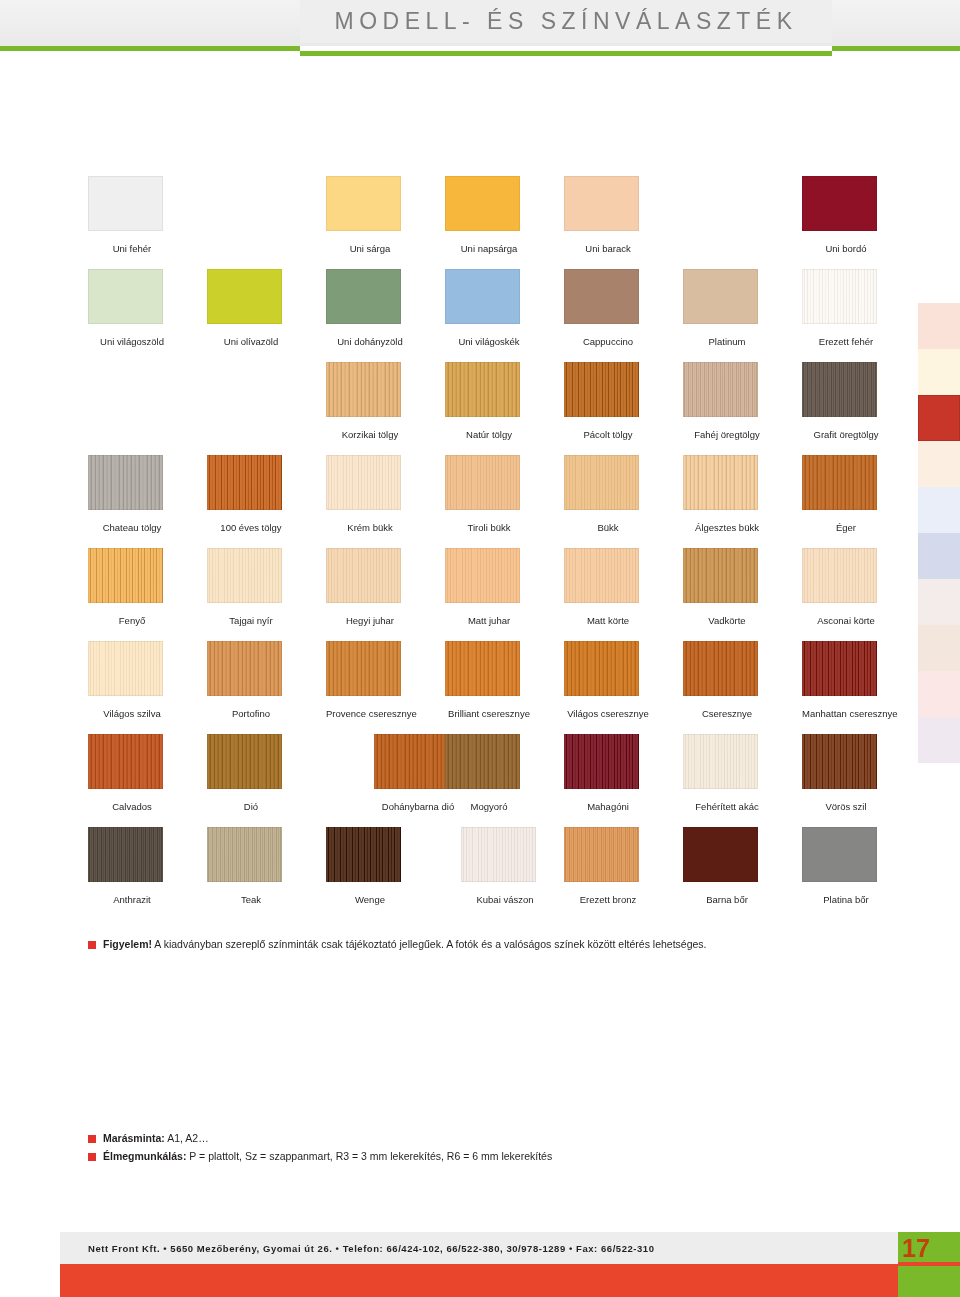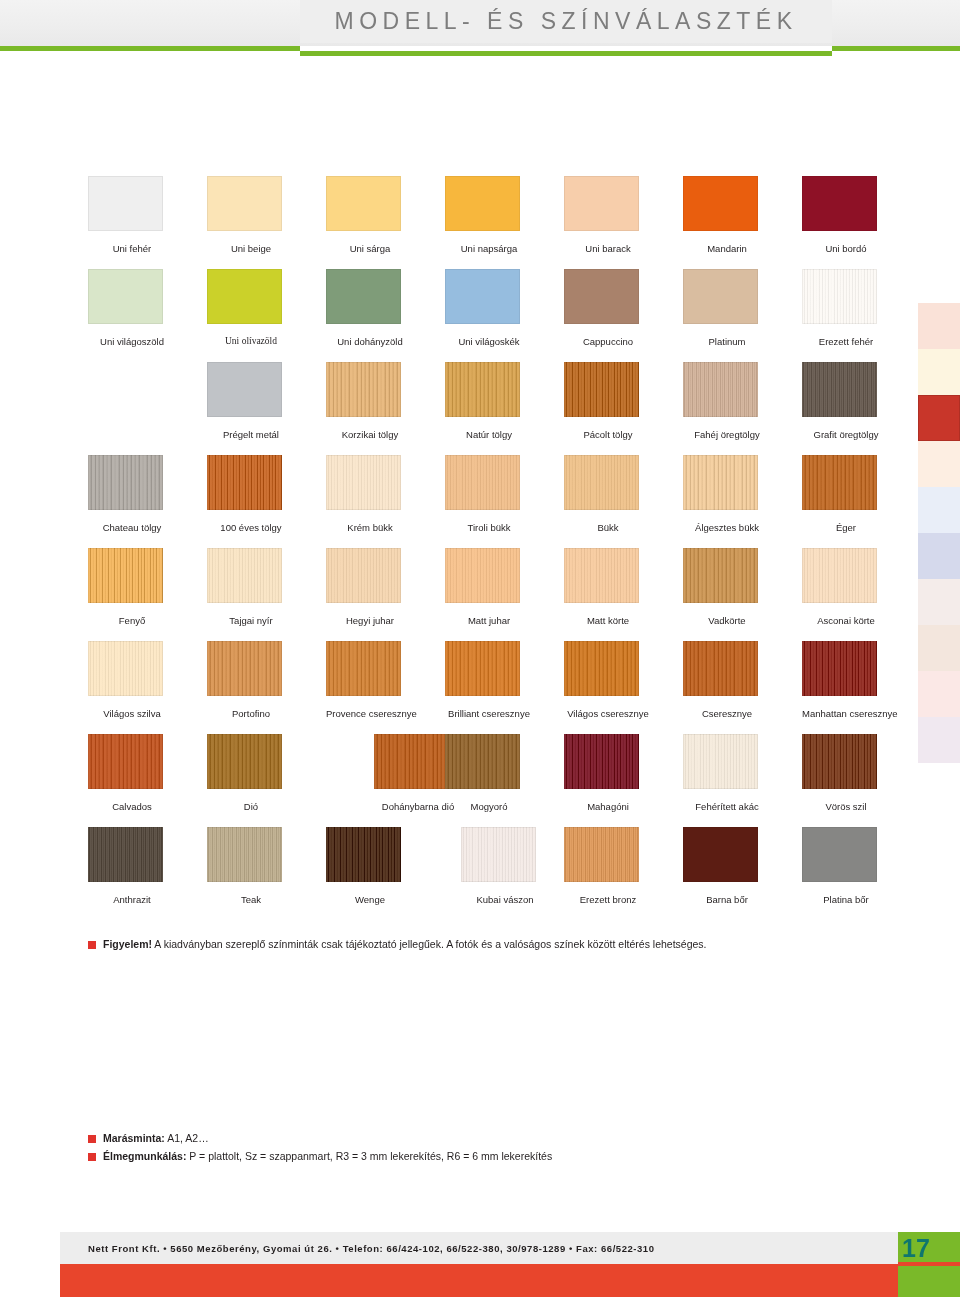--- a/index.html
+++ b/index.html
@@ -64,21 +64,21 @@
   }
   .footer-text{
     padding-left:28px;font-size:9.5px;letter-spacing:.55px;
     color:#231f20;font-weight:700;white-space:nowrap;
   }
   .footer-red{position:absolute;left:60px;top:32px;width:840px;height:33px;background:#e8452c;}
   .footer-red-thin{position:absolute;left:60px;top:28px;width:840px;height:4px;background:#e8452c;}
   .pagetab{position:absolute;left:898px;top:0;width:62px;height:65px;background:#7ab929;}
   .pagetab-num{
     position:absolute;left:902px;top:1px;
-    font-size:25px;line-height:30px;font-weight:700;color:#0f766e;
+    font-size:25px;line-height:30px;font-weight:700;color:#c2410c;
   }
   .pagetab-rule{position:absolute;left:898px;top:30px;width:62px;height:4px;background:#e8452c;}
 </style>
 </head>
 <body>
 
 <div class="header">
   <div class="header-band"></div>
   <div class="header-rule-left"></div>
   <div class="header-rule-right"></div>
@@ -98,51 +98,43 @@
     <div class="edge-cell" style="background: rgb(251, 232, 230);"></div>
     <div class="edge-cell" style="background: rgb(240, 232, 240);"></div>
   </div>
 
 <div class="grid" id="swatch-grid">
     <div class="row">
       <div class="cell" style="left: 0px;">
         <div class="sw" style="background: rgb(239, 239, 239);"></div>
         <div class="lbl">Uni fehér</div>
       </div>
-      <div class="cell" style="left: 119px;">
-        <div class="sw" style="background: rgb(251, 228, 182);"></div>
-        <div class="lbl">Uni beige</div>
-      </div>
       <div class="cell" style="left: 357px;">
         <div class="sw" style="background: rgb(247, 183, 61);"></div>
         <div class="lbl">Uni napsárga</div>
       </div>
       <div class="cell" style="left: 238px;">
         <div class="sw" style="background: rgb(252, 215, 132);"></div>
         <div class="lbl">Uni sárga</div>
       </div>
       <div class="cell" style="left: 476px;">
         <div class="sw" style="background: rgb(247, 206, 171);"></div>
         <div class="lbl">Uni barack</div>
       </div>
-      <div class="cell" style="left: 595px;">
-        <div class="sw" style="background: rgb(233, 94, 14);"></div>
-        <div class="lbl">Mandarin</div>
-      </div>
       <div class="cell" style="left: 714px;">
         <div class="sw" style="background: rgb(142, 17, 38);"></div>
         <div class="lbl">Uni bordó</div>
       </div>
     </div>
     <div class="row">
       <div class="cell" style="left: 0px;">
         <div class="sw" style="background: rgb(217, 230, 201);"></div>
         <div class="lbl">Uni világoszöld</div>
       </div>
-      <div class="cell" style="left: 119px; font-family: Liberation Serif, serif;">
+      <div class="cell" style="left: 119px;">
         <div class="sw" style="background: rgb(203, 209, 42);"></div>
         <div class="lbl">Uni olívazöld</div>
       </div>
       <div class="cell" style="left: 238px;">
         <div class="sw" style="background: rgb(127, 156, 121);"></div>
         <div class="lbl">Uni dohányzöld</div>
       </div>
       <div class="cell" style="left: 357px;">
         <div class="sw" style="background: rgb(150, 189, 223);"></div>
         <div class="lbl">Uni világoskék</div>
@@ -154,24 +146,20 @@
       <div class="cell" style="left: 595px;">
         <div class="sw" style="background: rgb(217, 189, 160);"></div>
         <div class="lbl">Platinum</div>
       </div>
       <div class="cell" style="left: 714px;">
         <div class="sw" style="background-color: rgb(243, 240, 236); background-image: repeating-linear-gradient(90deg, rgb(253, 250, 246) 0px, rgb(253, 250, 246) 1.4px, rgba(255, 255, 255, 0) 2.7px, rgba(255, 255, 255, 0) 3px), repeating-linear-gradient(90deg, rgb(235, 232, 228) 0px, rgb(235, 232, 228) 2.3px, rgba(255, 255, 255, 0) 4.5px, rgba(255, 255, 255, 0) 5px), repeating-linear-gradient(90deg, rgb(249, 246, 242) 0px, rgb(249, 246, 242) 4px, rgba(255, 255, 255, 0) 8.1px, rgba(255, 255, 255, 0) 9px), linear-gradient(100deg, rgb(255, 254, 250) 0%, rgb(243, 240, 236) 38%, rgb(235, 232, 228) 72%, rgb(247, 244, 240) 100%), linear-gradient(rgb(243, 240, 236), rgb(243, 240, 236));"></div>
         <div class="lbl">Erezett fehér</div>
       </div>
     </div>
     <div class="row">
-      <div class="cell" style="left: 119px;">
-        <div class="sw" style="background: rgb(192, 195, 199);"></div>
-        <div class="lbl">Prégelt metál</div>
-      </div>
       <div class="cell" style="left: 238px;">
         <div class="sw" style="background-color: rgb(217, 171, 114); background-image: repeating-linear-gradient(90deg, rgb(233, 187, 130) 0px, rgb(233, 187, 130) 1.8px, rgba(255, 255, 255, 0) 3.6px, rgba(255, 255, 255, 0) 4px), repeating-linear-gradient(90deg, rgb(203, 157, 100) 0px, rgb(203, 157, 100) 3.1px, rgba(255, 255, 255, 0) 6.3px, rgba(255, 255, 255, 0) 7px), repeating-linear-gradient(90deg, rgb(226, 180, 123) 0px, rgb(226, 180, 123) 5.9px, rgba(255, 255, 255, 0) 11.7px, rgba(255, 255, 255, 0) 13px), linear-gradient(100deg, rgb(237, 191, 134) 0%, rgb(217, 171, 114) 38%, rgb(205, 159, 102) 72%, rgb(223, 177, 120) 100%), linear-gradient(rgb(217, 171, 114), rgb(217, 171, 114));"></div>
         <div class="lbl">Korzikai tölgy</div>
       </div>
       <div class="cell" style="left: 357px;">
         <div class="sw" style="background-color: rgb(204, 154, 75); background-image: repeating-linear-gradient(90deg, rgb(220, 170, 91) 0px, rgb(220, 170, 91) 1.8px, rgba(255, 255, 255, 0) 3.6px, rgba(255, 255, 255, 0) 4px), repeating-linear-gradient(90deg, rgb(190, 140, 61) 0px, rgb(190, 140, 61) 3.1px, rgba(255, 255, 255, 0) 6.3px, rgba(255, 255, 255, 0) 7px), repeating-linear-gradient(90deg, rgb(213, 163, 84) 0px, rgb(213, 163, 84) 5.9px, rgba(255, 255, 255, 0) 11.7px, rgba(255, 255, 255, 0) 13px), linear-gradient(100deg, rgb(224, 174, 95) 0%, rgb(204, 154, 75) 38%, rgb(192, 142, 63) 72%, rgb(210, 160, 81) 100%), linear-gradient(rgb(204, 154, 75), rgb(204, 154, 75));"></div>
         <div class="lbl">Natúr tölgy</div>
       </div>
       <div class="cell" style="left: 476px;">
         <div class="sw" style="background-color: rgb(168, 91, 23); background-image: repeating-linear-gradient(90deg, rgb(194, 117, 49) 0px, rgb(194, 117, 49) 1.4px, rgba(255, 255, 255, 0) 2.7px, rgba(255, 255, 255, 0) 3px), repeating-linear-gradient(90deg, rgb(146, 69, 1) 0px, rgb(146, 69, 1) 2.7px, rgba(255, 255, 255, 0) 5.4px, rgba(255, 255, 255, 0) 6px), repeating-linear-gradient(90deg, rgb(182, 105, 37) 0px, rgb(182, 105, 37) 5px, rgba(255, 255, 255, 0) 9.9px, rgba(255, 255, 255, 0) 11px), linear-gradient(100deg, rgb(194, 117, 49) 0%, rgb(168, 91, 23) 38%, rgb(152, 75, 7) 72%, rgb(176, 99, 31) 100%), linear-gradient(rgb(168, 91, 23), rgb(168, 91, 23));"></div>

